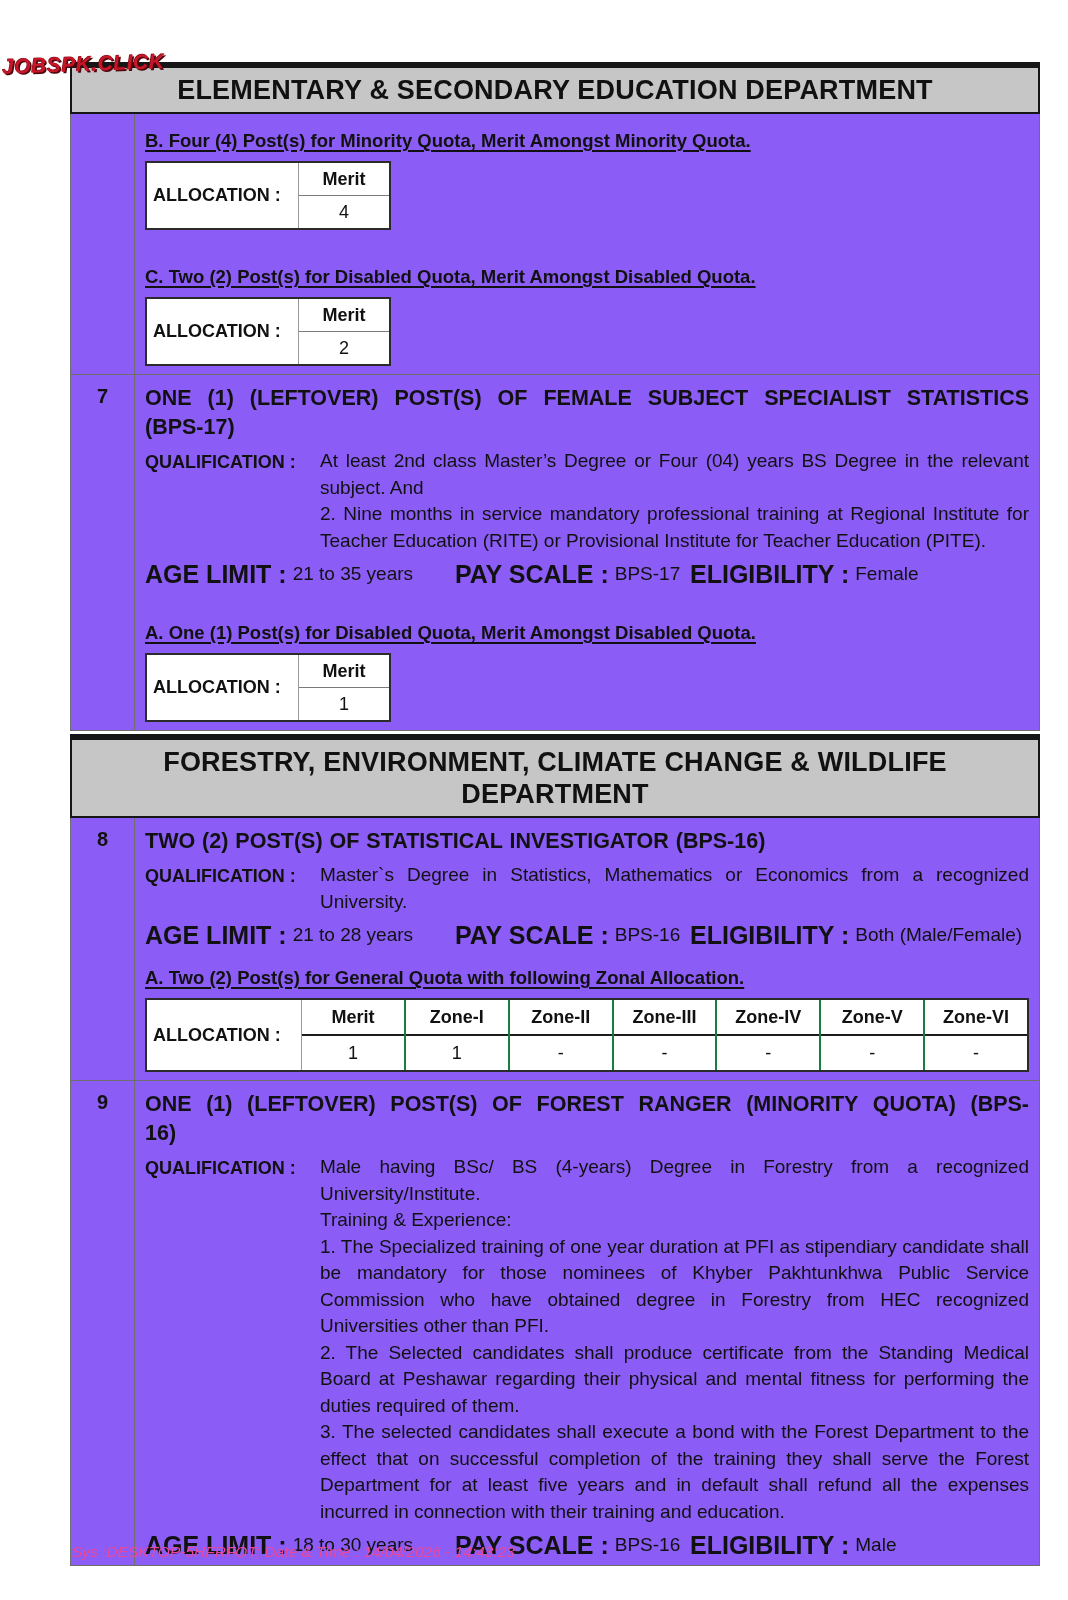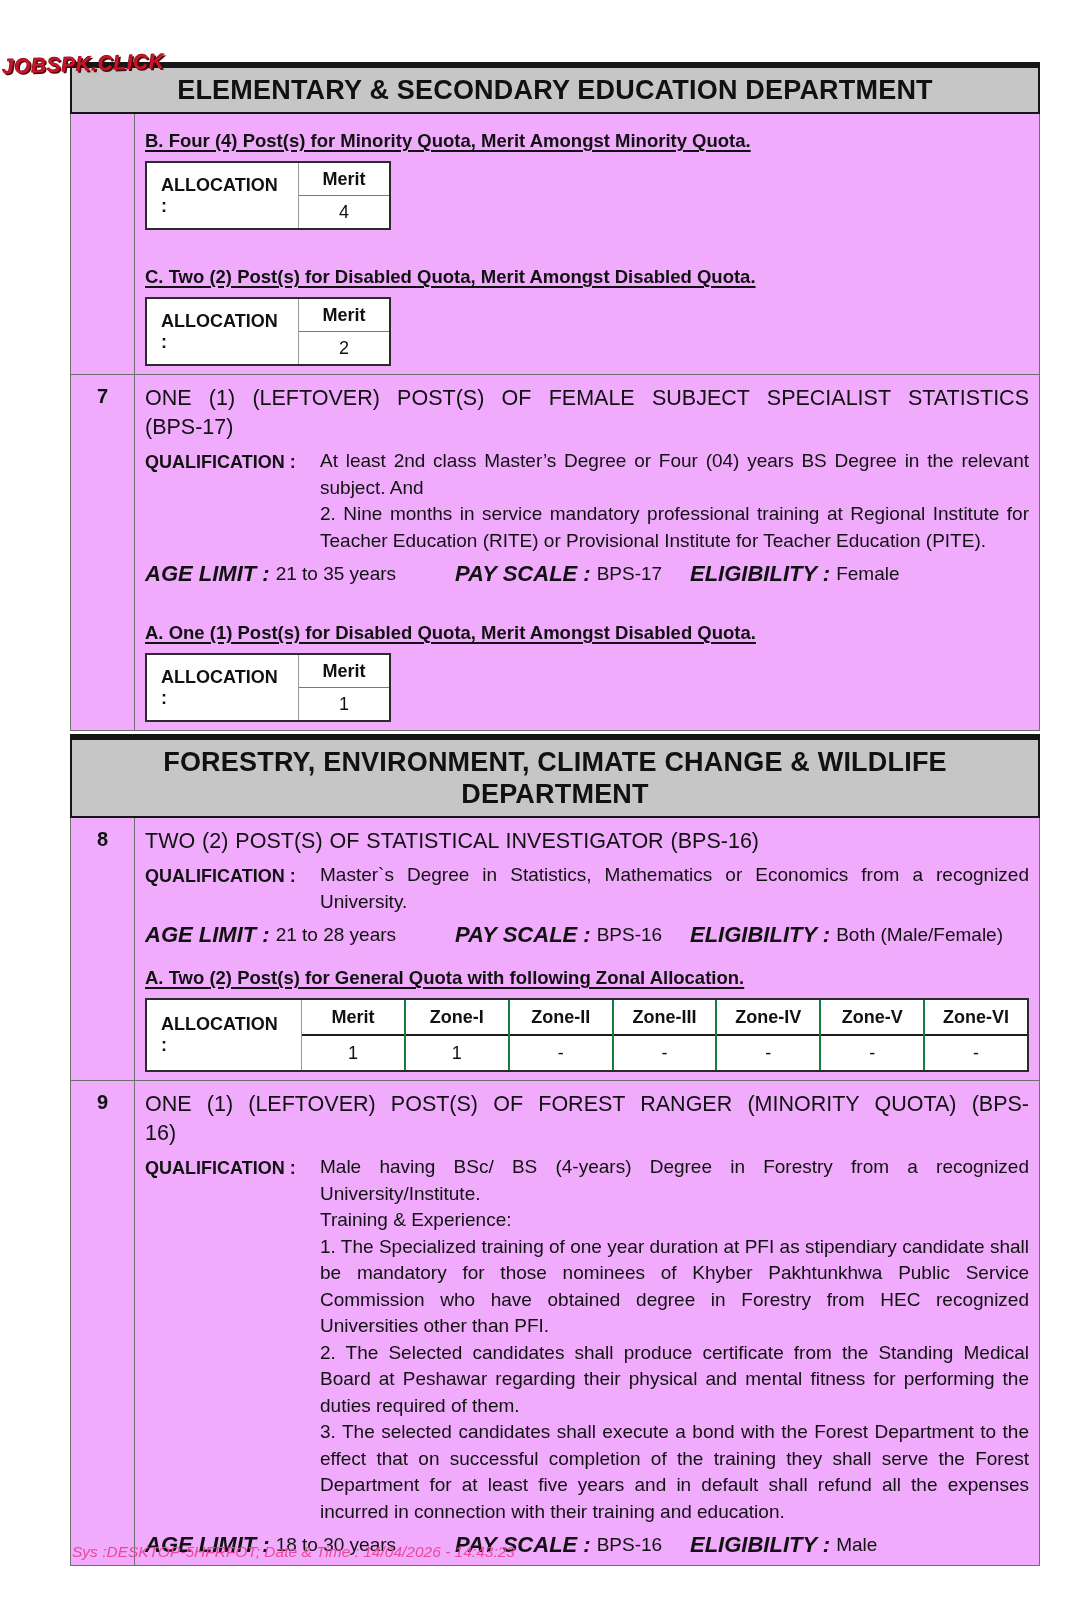--- a/index.html
+++ b/index.html
@@ -28,51 +28,51 @@
     letter-spacing:0.2px;
   }
   .banner.first{margin-top:62px;}
   .banner.second{margin-top:3px;}
 
   
   .frame{
     border:1.5px solid #6e6e6e;
     border-top:none;
     box-sizing:border-box;
-    background:#f0abfc;
+    background:#8b5cf6;
   }
   .row{display:flex;align-items:stretch;}
   .row + .row{border-top:1.5px solid #6e6e6e;}
   .num{
     width:64px;flex-shrink:0;
     border-right:1.5px solid #6e6e6e;
     text-align:center;
     font-weight:bold;font-size:20px;
     padding-top:10px;
     box-sizing:border-box;
   }
   .cell{flex:1;padding:6px 10px 8px 10px;box-sizing:border-box;min-width:0;}
 
   .ptitle{
-    font-weight:normal;
+    font-weight:bold;
     font-size:21.5px;
     line-height:29px;
     text-align:justify;
     word-spacing:6px;
     margin:3px 0 6px 0;
   }
   .ptitle.plain{word-spacing:1px;text-align:left;}
 
   .qual{display:flex;margin-top:6px;font-size:19px;line-height:26.5px;}
   .qlab{width:175px;flex-shrink:0;font-weight:bold;font-size:18px;padding-top:1px;}
   .qtext{flex:1;text-align:justify;min-width:0;}
   .qtext p{margin:0;}
 
   .meta{display:flex;font-size:19px;margin-top:8px;line-height:24px;}
-  .meta b{font-size:22px;margin-right:6px;white-space:nowrap;font-style:italic;}
+  .meta b{font-size:25px;margin-right:6px;white-space:nowrap;}
   .m1{width:310px;flex-shrink:0;}
   .m2{width:235px;flex-shrink:0;}
   .m3{flex:1;align-items:center;}
   .meta .seg{display:flex;}
 
   .sec-head{
     font-weight:bold;
     font-size:18.5px;
     text-decoration:underline;
     text-decoration-thickness:2px;
@@ -84,21 +84,21 @@
   .mt-top{margin-top:10px;}
 
   
   .alloc{
     display:inline-flex;
     border:2px solid #2b2b2b;
     margin-top:9px;
     background:#fff;
   }
   .alloc .lab{
-    width:152px;padding:0 14px;
+    width:152px;padding:0 6px;
     display:flex;align-items:center;
     font-weight:bold;font-size:18px;
     border-right:1px solid #9a9a9a;
     box-sizing:border-box;
   }
   .alloc .col{width:90px;text-align:center;font-size:18px;}
   .alloc .col .h{font-weight:bold;padding:6px 0 5px;border-bottom:1.5px solid #7a7a7a;}
   .alloc .col .v{padding:6px 0 5px;}
 
   

